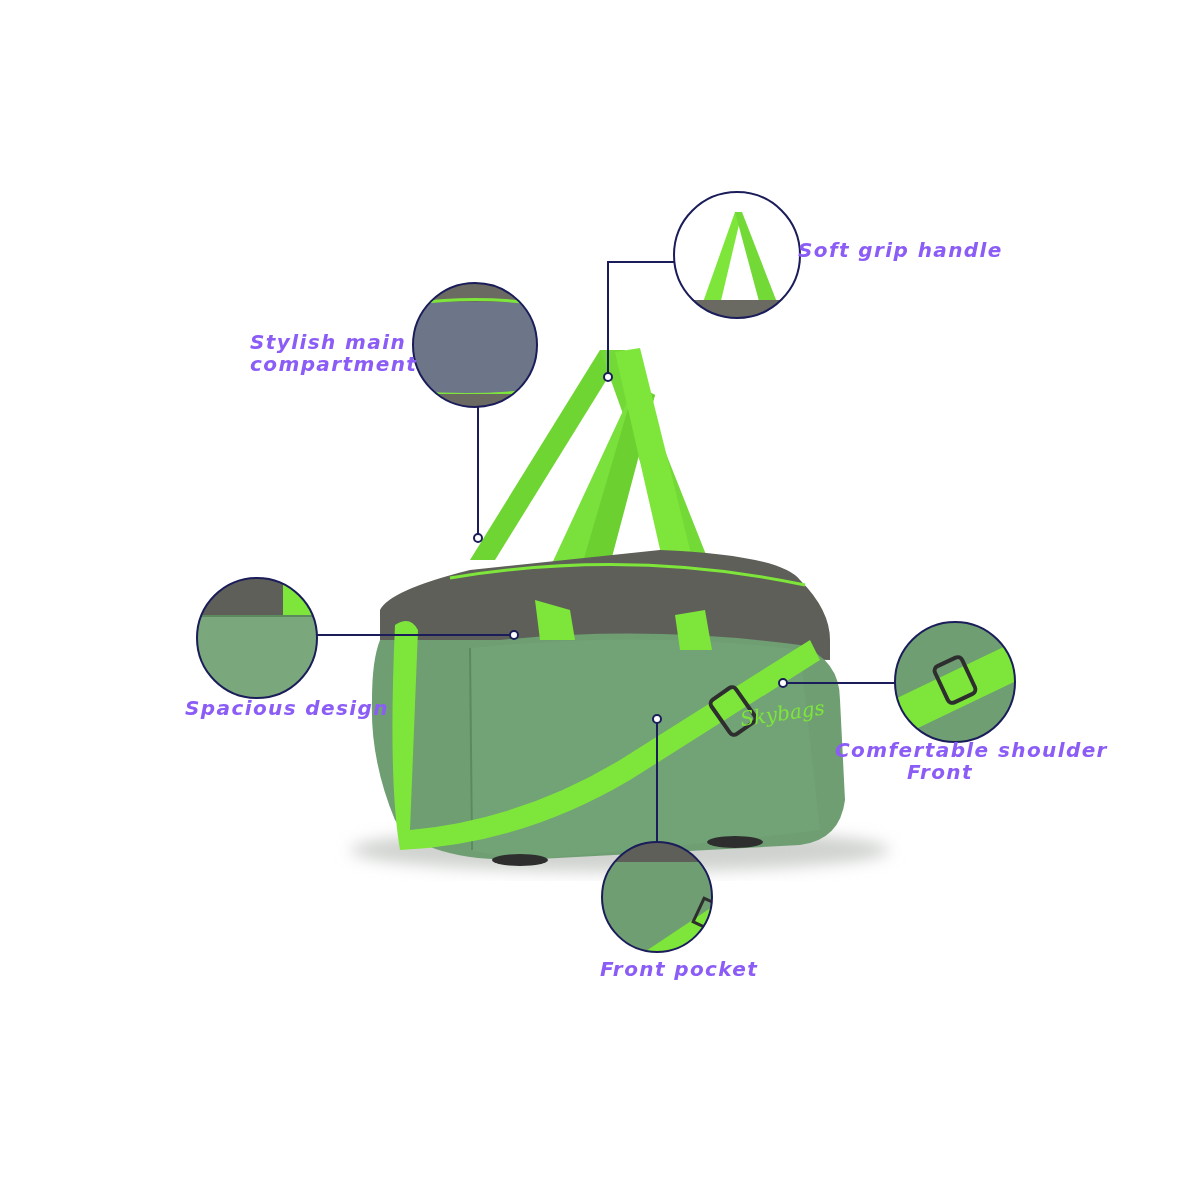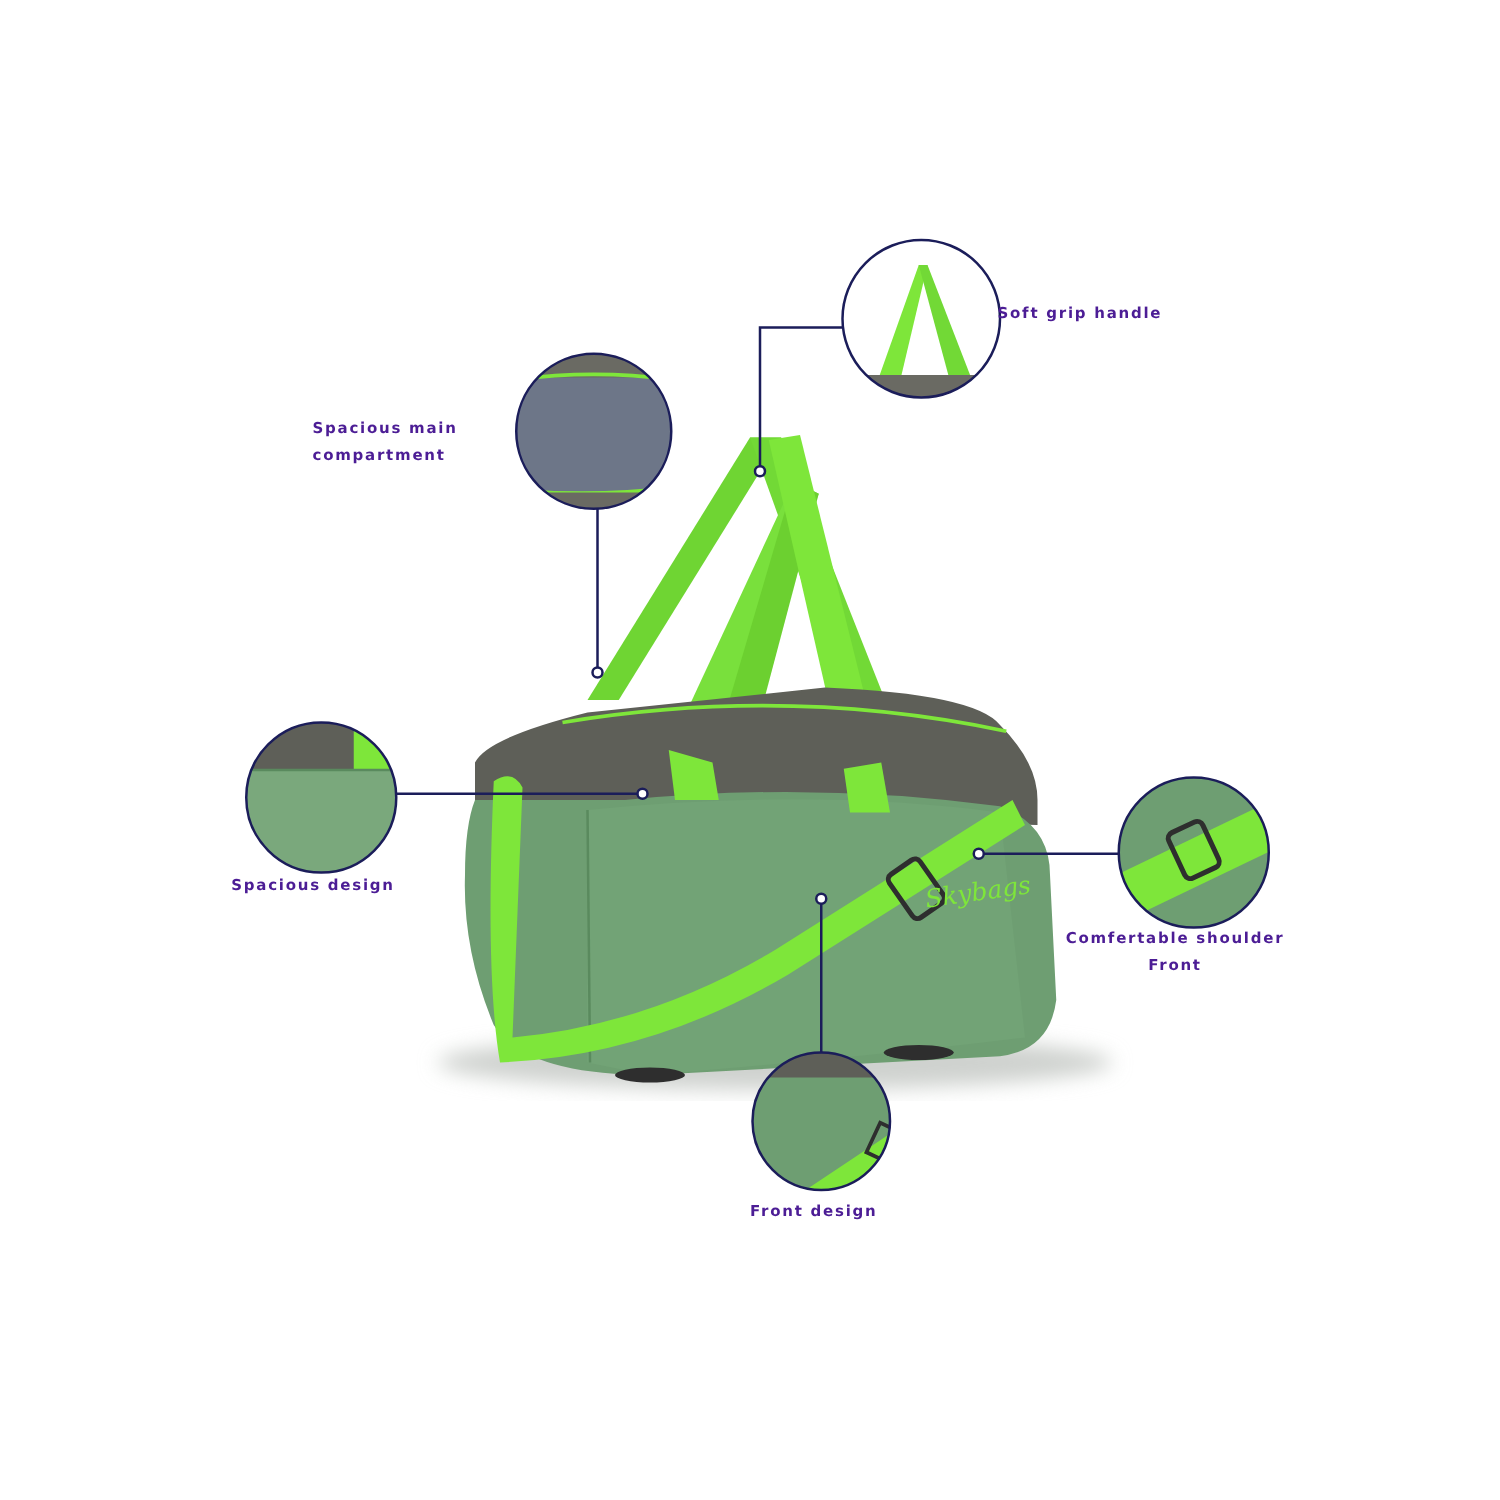--- a/index.html
+++ b/index.html
@@ -1,17 +1,17 @@
 <!DOCTYPE html>
 <html><head>
 <meta charset="utf-8">
 <style>
   html,body{margin:0;padding:0;background:#ffffff;}
   body{width:1200px;height:1200px;position:relative;overflow:hidden;font-family:"DejaVu Sans","Liberation Sans",sans-serif;}
-  .label{position:absolute;color:#4c1d95;font-weight:bold;font-size:12px;letter-spacing:1.4px;line-height:22px;white-space:nowrap;}
+  .label{position:absolute;color:#8b5cf6;font-weight:bold;font-style:italic;font-size:20px;letter-spacing:1.4px;line-height:22px;white-space:nowrap;}
   .label.center{text-align:center;}
   svg.scene{position:absolute;left:0;top:0;}
 </style>
 </head>
 <body>
 
 <svg class="scene" width="1200" height="1200" viewBox="0 0 1200 1200">
   <defs>
     <clipPath id="c-handle">
         <circle cx="737" cy="255" r="63"></circle>
@@ -114,21 +114,21 @@
     <rect x="600" y="840" width="115" height="115" fill="#6e9e72"></rect>
     <rect x="600" y="840" width="115" height="22" fill="#5e5f58"></rect>
     <path d="M640 955 L715 905 L715 955 Z" fill="#7ee63a"></path>
     <rect x="698" y="900" width="14" height="26" fill="none" stroke="#2e2e2e" stroke-width="3" transform="rotate(25 705 913)"></rect>
   </g>
   <circle cx="657" cy="897" r="55" fill="none" stroke="#1b1d5a" stroke-width="2"></circle>
 </svg>
 
 <div class="label" style="left:798px;top:239px;">Soft grip handle</div>
 <div class="label" style="left:250px;top:331px;">
-  <div>Spacious main</div>
+  <div>Stylish main</div>
   <div>compartment</div>
 </div>
 <div class="label" style="left:185px;top:697px;">Spacious design</div>
 <div class="label center" style="left:835px;top:739px;width:210px;">
   <div>Comfertable shoulder</div>
   <div>Front</div>
 </div>
-<div class="label" style="left:600px;top:958px;">Front design</div>
+<div class="label" style="left:600px;top:958px;">Front pocket</div>
 
 </body></html>

